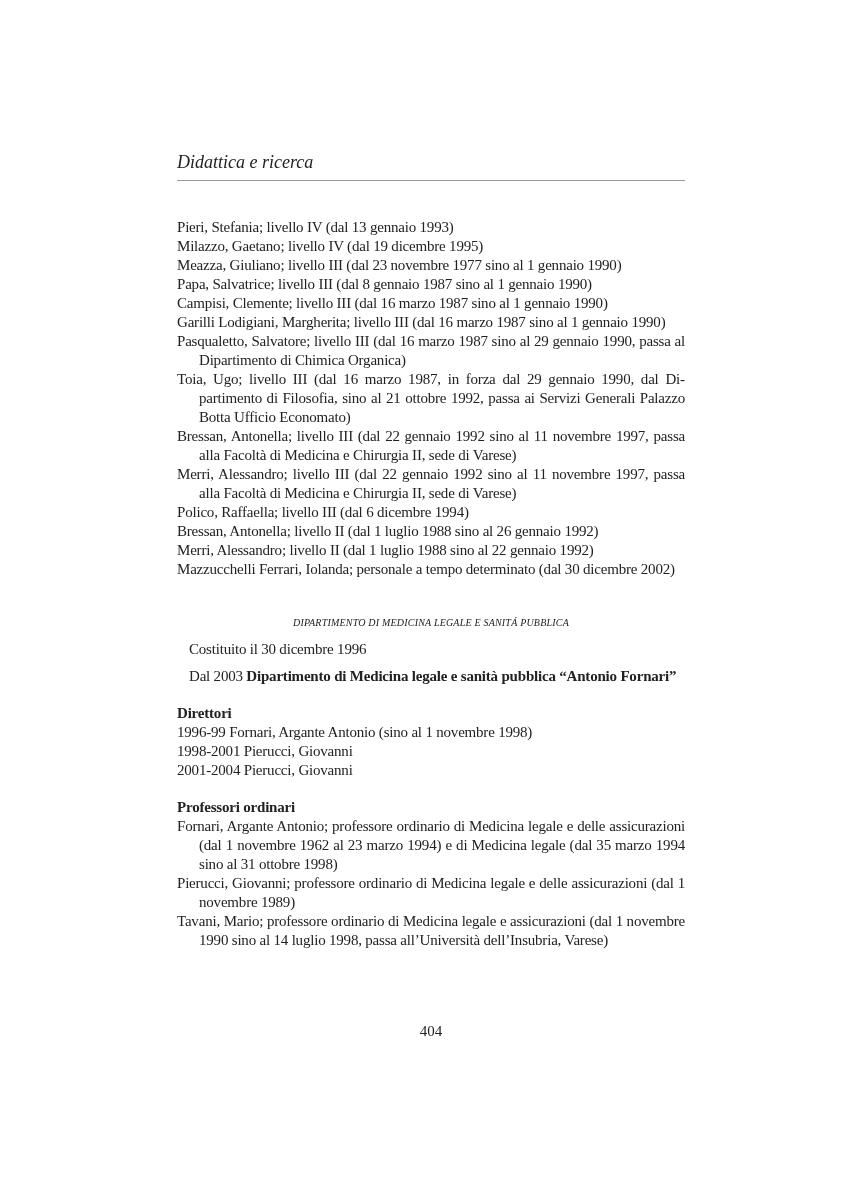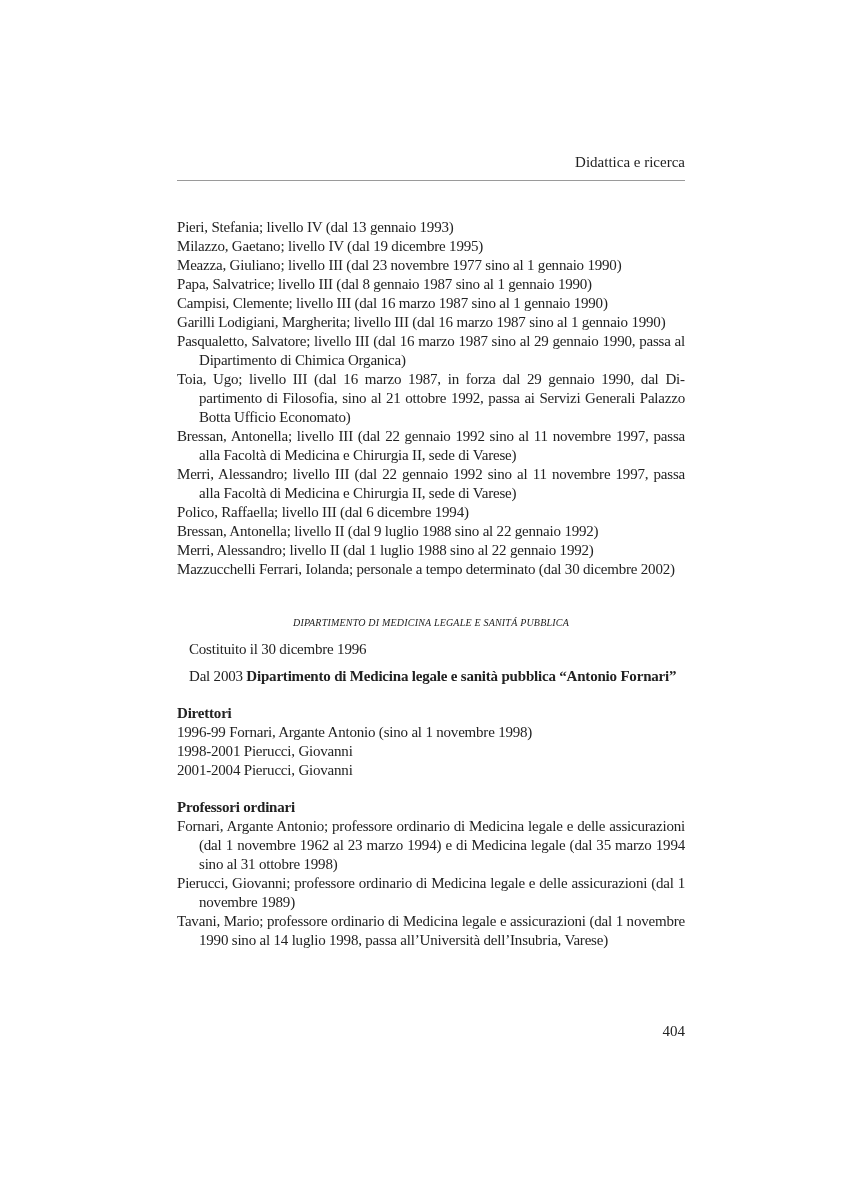--- a/index.html
+++ b/index.html
@@ -23,22 +23,23 @@
     inset: 0;
   }
   .content {
     position: absolute;
     left: 177px;
     top: 0;
     width: 508px;
   }
   .running-head {
     margin-top: 153px;
-    text-align: right;
-    font-size: 15px;
+    text-align: left;
+    font-style: italic;
+    font-size: 18px;
     letter-spacing: 0;
   }
   .head-rule {
     border: none;
     border-top: 1px solid #9a9a9a;
     margin: 8px 0 0 0;
     height: 0;
   }
   .staff-list {
     margin-top: 37px;
@@ -74,21 +75,21 @@
     font-weight: bold;
   }
   .b {
     font-weight: bold;
   }
   .page-number {
     position: absolute;
     left: 177px;
     width: 508px;
     top: 1022px;
-    text-align: right;
+    text-align: center;
     letter-spacing: 0;
   }
 </style>
 </head>
 <body>
 
 <div class="page">
   <div class="content">
 
     <div class="running-head">Didattica e ricerca</div>
@@ -99,21 +100,21 @@
         <div class="entry fit">Milazzo, Gaetano; livello IV (dal 19 dicembre 1995)</div>
         <div class="entry fit">Meazza, Giuliano; livello III (dal 23 novembre 1977 sino al 1 gennaio 1990)</div>
         <div class="entry fit">Papa, Salvatrice; livello III (dal 8 gennaio 1987 sino al 1 gennaio 1990)</div>
         <div class="entry fit">Campisi, Clemente; livello III (dal 16 marzo 1987 sino al 1 gennaio 1990)</div>
         <div class="entry fit">Garilli Lodigiani, Margherita; livello III (dal 16 marzo 1987 sino al 1 gennaio 1990)</div>
         <div class="entry">Pasqualetto, Salvatore; livello III (dal 16 marzo 1987 sino al 29 gennaio 1990, passa al Dipartimento di Chimica Organica)</div>
         <div class="entry">Toia, Ugo; livello III (dal 16 marzo 1987, in forza dal 29 gennaio 1990, dal Di­partimento di Filosofia, sino al 21 ottobre 1992, passa ai Servizi Generali Pa­lazzo Botta Ufficio Economato)</div>
         <div class="entry">Bressan, Antonella; livello III (dal 22 gennaio 1992 sino al 11 novembre 1997, passa alla Facoltà di Medicina e Chirurgia II, sede di Varese)</div>
         <div class="entry">Merri, Alessandro; livello III (dal 22 gennaio 1992 sino al 11 novembre 1997, passa alla Facoltà di Medicina e Chirurgia II, sede di Varese)</div>
         <div class="entry fit">Polico, Raffaella; livello III (dal 6 dicembre 1994)</div>
-        <div class="entry fit">Bressan, Antonella; livello II (dal 9 luglio 1988 sino al 22 gennaio 1992)</div>
+        <div class="entry fit">Bressan, Antonella; livello II (dal 1 luglio 1988 sino al 26 gennaio 1992)</div>
         <div class="entry fit">Merri, Alessandro; livello II (dal 1 luglio 1988 sino al 22 gennaio 1992)</div>
         <div class="entry fit">Mazzucchelli Ferrari, Iolanda; personale a tempo determinato (dal 30 dicembre 2002)</div>
       </div>
 
     <div class="section-title">DIPARTIMENTO DI MEDICINA LEGALE E SANITÁ PUBBLICA</div>
 
     <div class="sec-par">Costituito il 30 dicembre 1996</div>
 
     <div class="sec-par entry"><span>Dal 2003 </span><span class="b">Dipartimento di Medicina legale e sanità pubblica “Antonio Fornari”</span></div>
 

